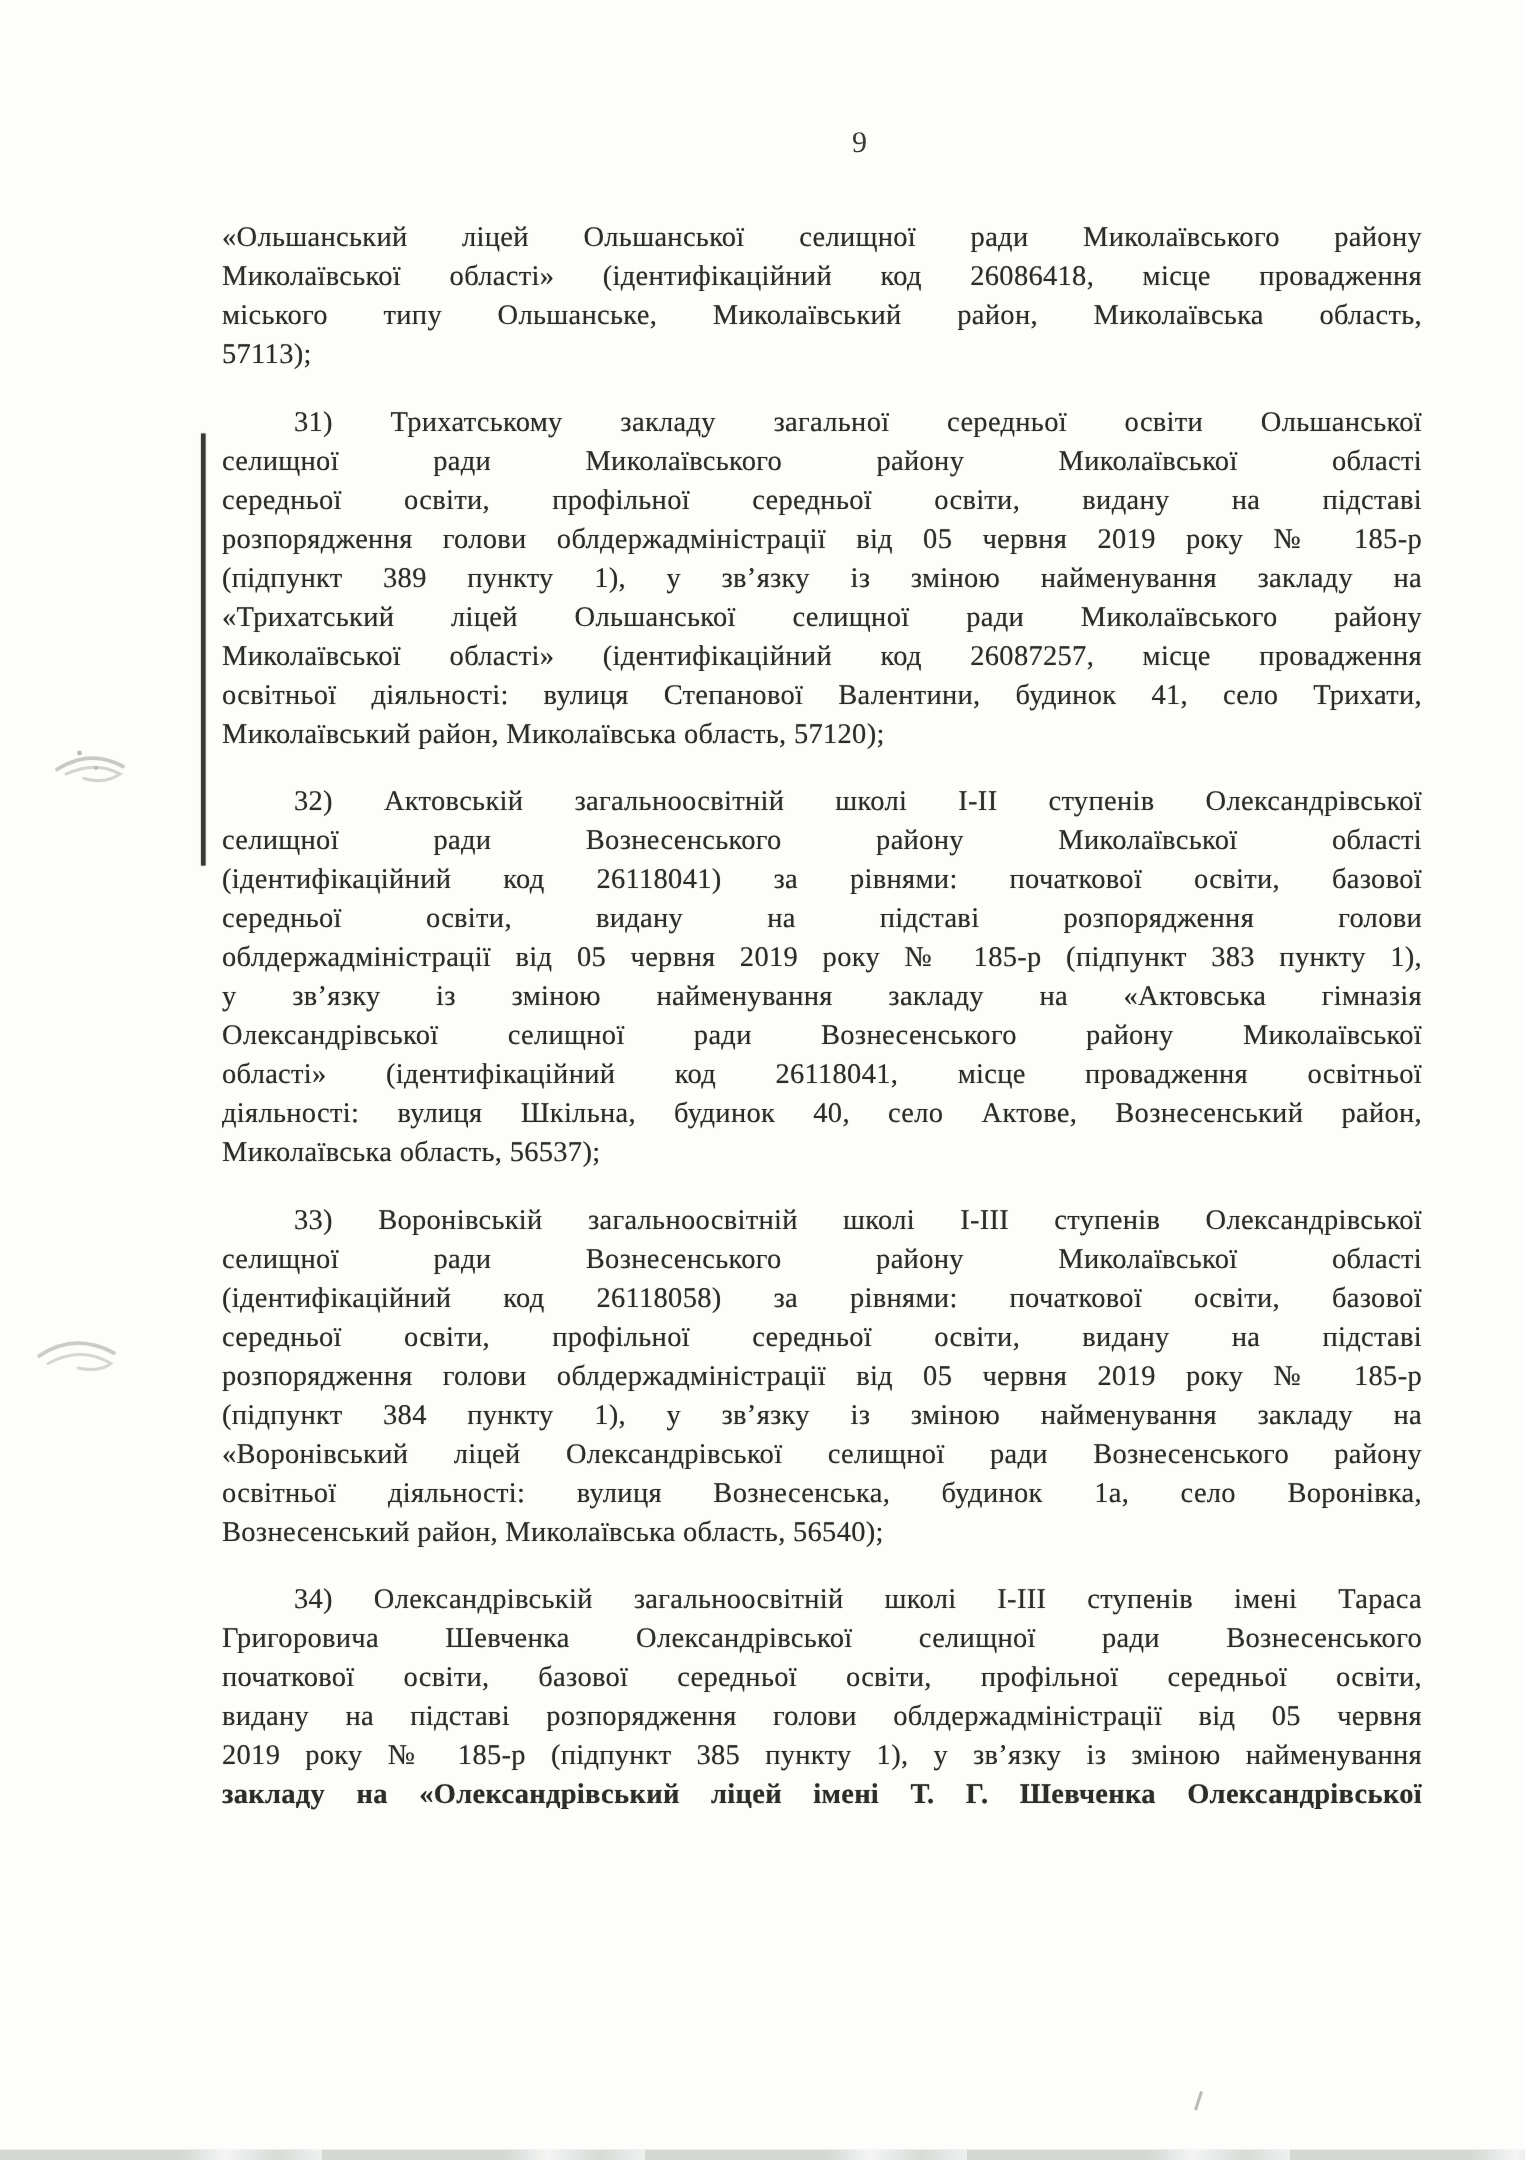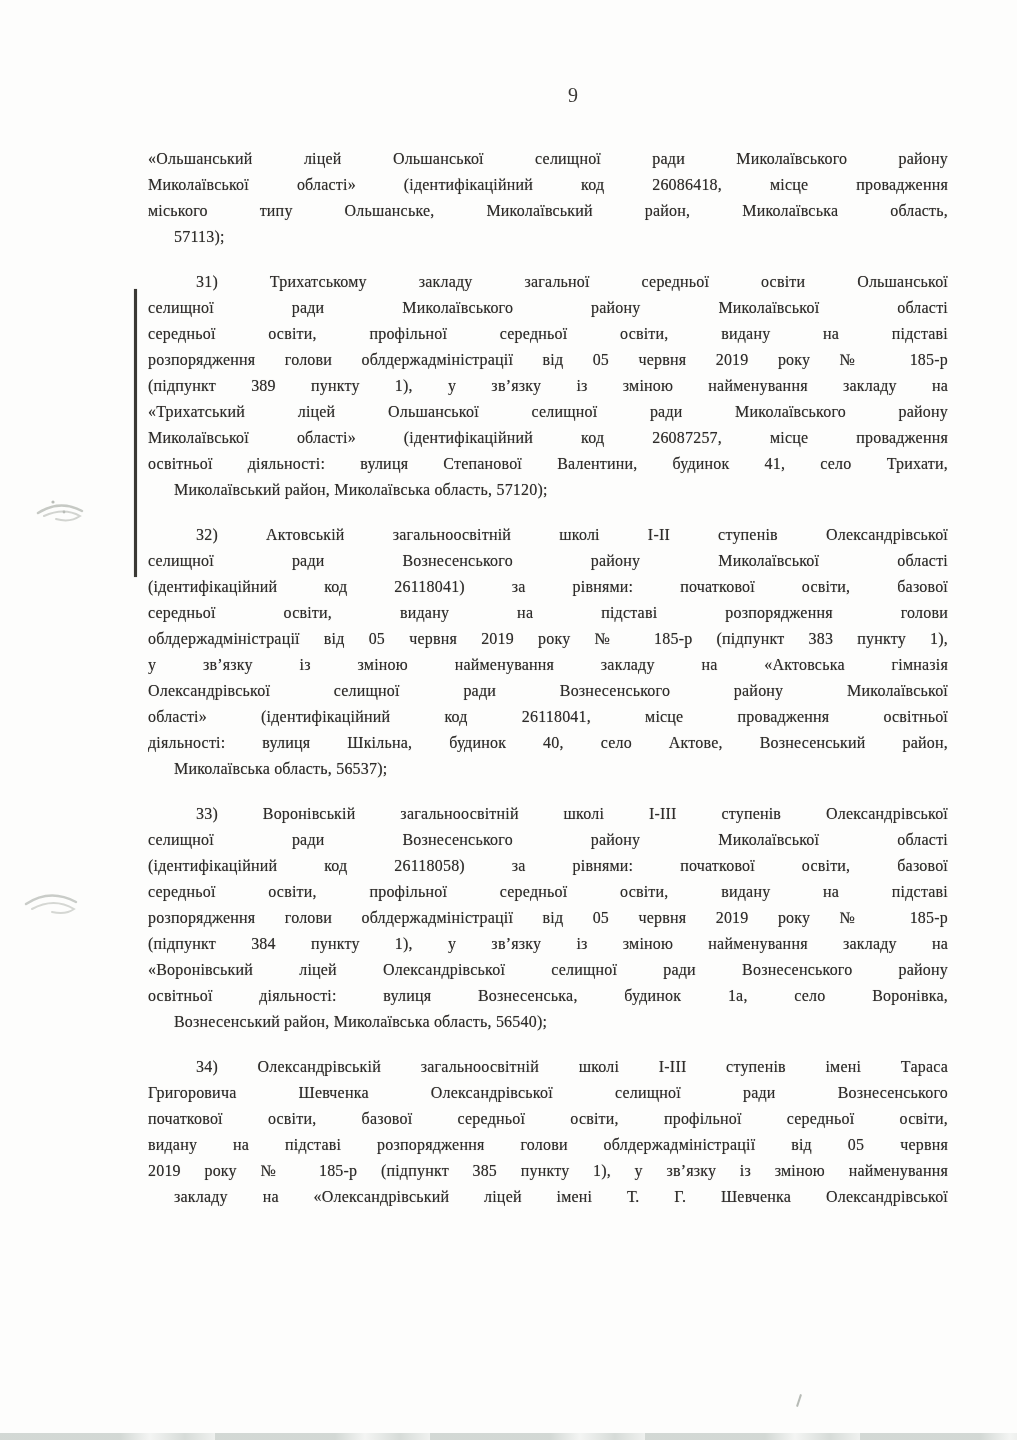--- a/index.html
+++ b/index.html
@@ -29,39 +29,39 @@
   .text-block {
     position: absolute;
     top: 146px;
     left: 148px;
     width: 800px;
   }
   .paragraph {
     margin: 0 0 19px 0;
   }
   .line {
-    font-size: 16px;
+    font-size: 19px;
     line-height: 26px;
     height: 26px;
     overflow: hidden;
     text-align: justify;
     text-align-last: justify;
     letter-spacing: 0.2px;
     text-shadow: 0 0 0.7px rgba(55, 52, 48, 0.55);
     white-space: nowrap;
   }
   .line.indent { text-indent: 48px; }
   .line.last {
     text-align: left;
     text-align-last: left;
-    margin-left: 26px;
   }
   .line.last.stretch {
     text-align: justify;
     text-align-last: justify;
+    font-weight: bold;
   }
   
   .margin-pen-line {
     position: absolute;
     left: 134px;
     top: 289px;
     width: 3px;
     height: 288px;
     background: #3b3935;
     box-shadow: 0 0 1px rgba(59, 57, 53, 0.7);

